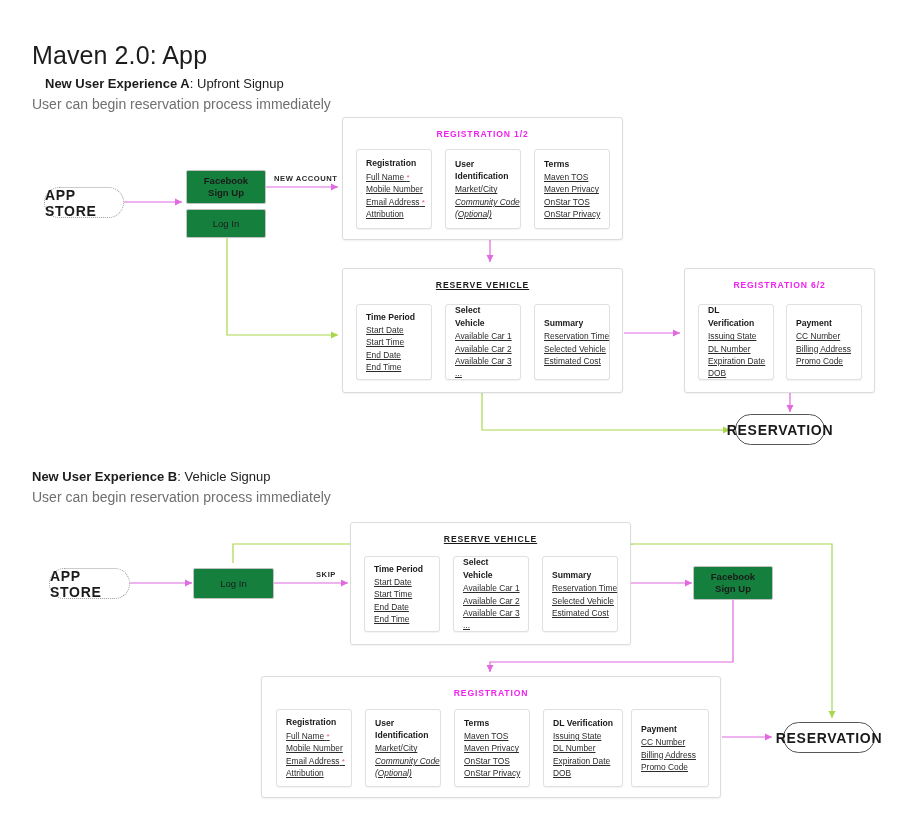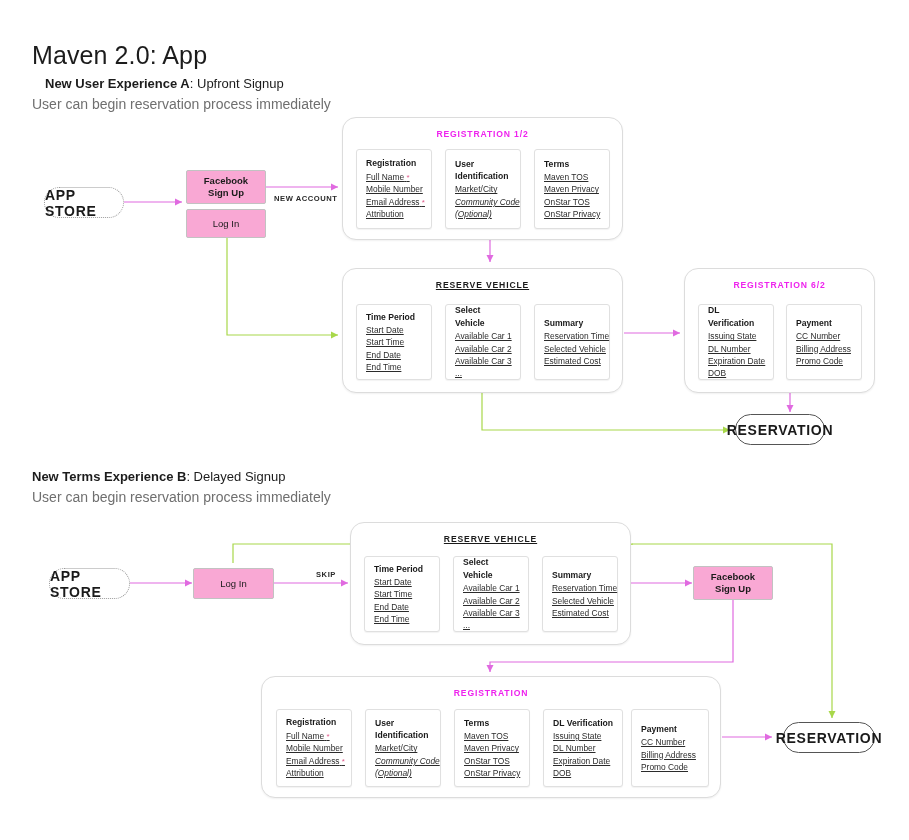--- a/index.html
+++ b/index.html
@@ -32,35 +32,35 @@
     border-radius: 999px; background: #fff;
     font-size: 14px; font-weight: 700; letter-spacing: .7px; color: #1a1a1a;
   }
   .terminal.dotted { border: 1.4px dotted #9a9a9a; }
   .terminal.solid  { border: 1.4px solid #555; }
 
   
   .gbox {
     position: absolute; display: flex; align-items: center; justify-content: center;
     text-align: center; line-height: 1.25;
-    background: #f9a8d4; border: 1px solid #c2c2c2; border-radius: 2px;
+    background: #15803d; border: 1px solid #c2c2c2; border-radius: 2px;
     font-size: 9.5px; color: #1a1a1a;
   }
   .gbox.bold { font-weight: 700; }
 
   
   .elabel {
     position: absolute; font-size: 7.6px; font-weight: 700; letter-spacing: .55px;
     color: #2a2a2a; white-space: nowrap;
   }
 
   
   .panel {
     position: absolute; background: #fff;
-    border: 1px solid #dcdcdc; border-radius: 14px;
+    border: 1px solid #dcdcdc; border-radius: 3px;
     box-shadow: 0 1px 2px rgba(0,0,0,.06);
     padding-left: 20px;
   }
   .panel-title {
     position: absolute; left: 0; right: 0; top: 11px; text-align: center;
     font-size: 8.6px; font-weight: 700; letter-spacing: .85px;
   }
   .panel-title.pink  { color: #ee22ee; }
   .panel-title.black { color: #1a1a1a; text-decoration: underline; }
 
@@ -119,21 +119,21 @@
   <div class="sec-sub" style="left:32px; top:96px;">User can begin reservation process immediately</div>
 
   <div class="terminal dotted" style="left:44px; top:187px; width:80px; height:31px;">APP STORE</div>
 
   <div class="gbox bold" style="left:186px; top:170px; width:80px; height:34px;">
     <span>Facebook<br>Sign Up</span>
   </div>
 
   <div class="gbox" style="left:186px; top:209px; width:80px; height:29px;">Log In</div>
 
-  <div class="elabel" style="left:274px; top:174px;margin-top:20px;">NEW ACCOUNT</div>
+  <div class="elabel" style="left:274px; top:174px;">NEW ACCOUNT</div>
 
   <div class="terminal solid" style="left:735px; top:414px; width:90px; height:31px;">RESERVATION</div>
 
   <div class="panel" style="left:342px; top:117px; width:281px; height:123px;">
     <div class="panel-title pink">REGISTRATION 1/2</div>
     <div class="card" style="left:13px; top:31px; width:76px; height:80px;">
       <div class="card-in">
         <h4>Registration</h4>
         <li><span>Full Name</span> <span class="req">*</span></li>
         <li>Mobile Number</li>
@@ -205,21 +205,21 @@
       <div class="card-in">
         <h4>Payment</h4>
         <li>CC Number</li>
         <li>Billing Address</li>
         <li>Promo Code</li>
       </div>
     </div>
   </div>
 
   <div class="sec-head" style="left:32px; top:469px;">
-    <b>New Terms Experience B</b><span>: Delayed Signup</span>
+    <b>New User Experience B</b><span>: Vehicle Signup</span>
   </div>
   <div class="sec-sub" style="left:32px; top:489px;">User can begin reservation process immediately</div>
 
   <div class="terminal dotted" style="left:49px; top:568px; width:81px; height:31px;">APP STORE</div>
 
   <div class="gbox" style="left:193px; top:568px; width:81px; height:31px;">Log In</div>
 
   <div class="elabel" style="left:316px; top:570px;">SKIP</div>
 
   <div class="gbox bold" style="left:693px; top:566px; width:80px; height:34px;">

